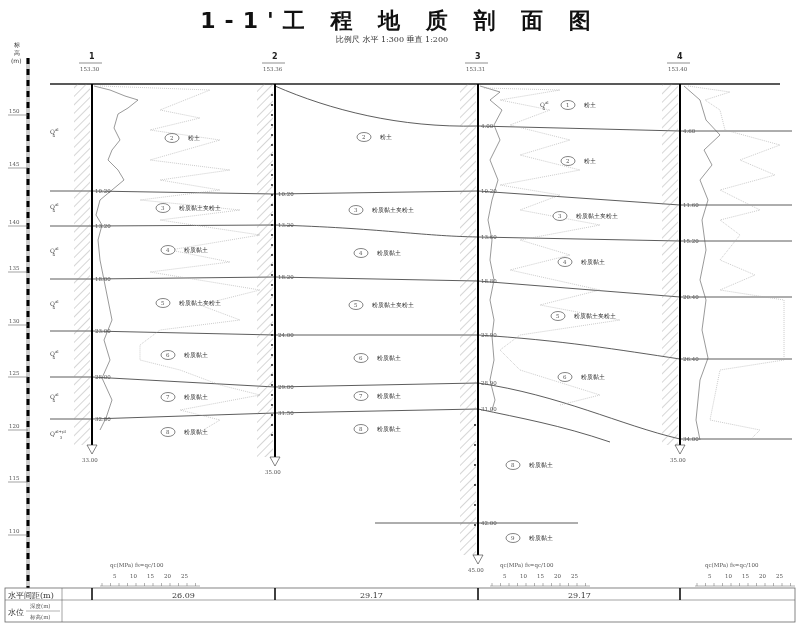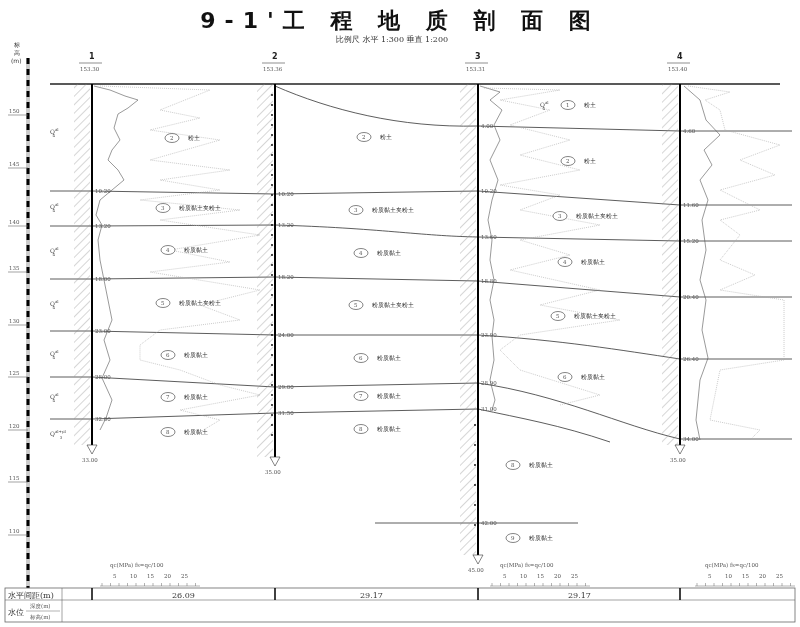--- a/index.html
+++ b/index.html
@@ -9,21 +9,21 @@
   svg{position:absolute;left:0;top:0;}
   .t{font-family:"DejaVu Serif",serif;font-size:6px;fill:#444;}
   .ts{font-family:"DejaVu Serif",serif;font-size:5.5px;fill:#555;}
   .tl{font-family:"DejaVu Sans",sans-serif;font-size:6px;fill:#333;}
   .bh{font-family:"DejaVu Sans",sans-serif;font-size:8px;font-weight:bold;fill:#222;}
   .tb{font-family:"DejaVu Serif",serif;font-size:8px;fill:#333;}
 </style>
 </head>
 <body>
 
-<div class="title">9-1'工 程 地 质 剖 面 图</div>
+<div class="title">1-1'工 程 地 质 剖 面 图</div>
 <div class="subtitle">比例尺  水平  1:300     垂直  1:200</div>
 
 <svg id="main" width="800" height="627" viewBox="0 0 800 627">
   <defs>
     <pattern id="hatch" width="6" height="6" patternUnits="userSpaceOnUse" patternTransform="rotate(45)">
       <line x1="0" y1="0" x2="0" y2="6" stroke="#888" stroke-width="0.7"></line>
     </pattern>
   </defs>
 
   <g>

